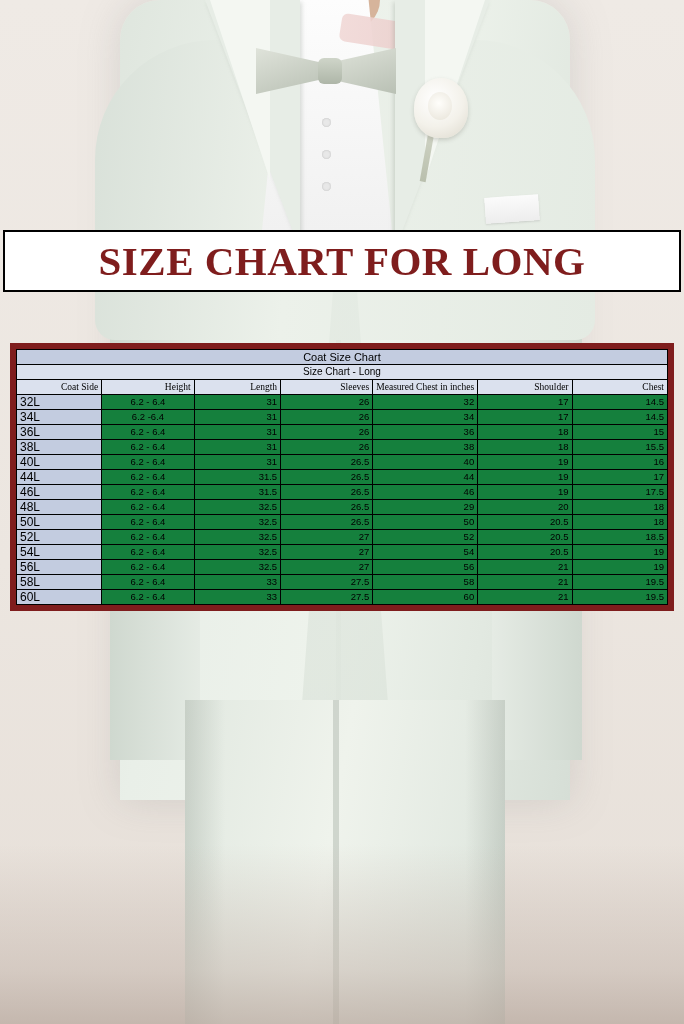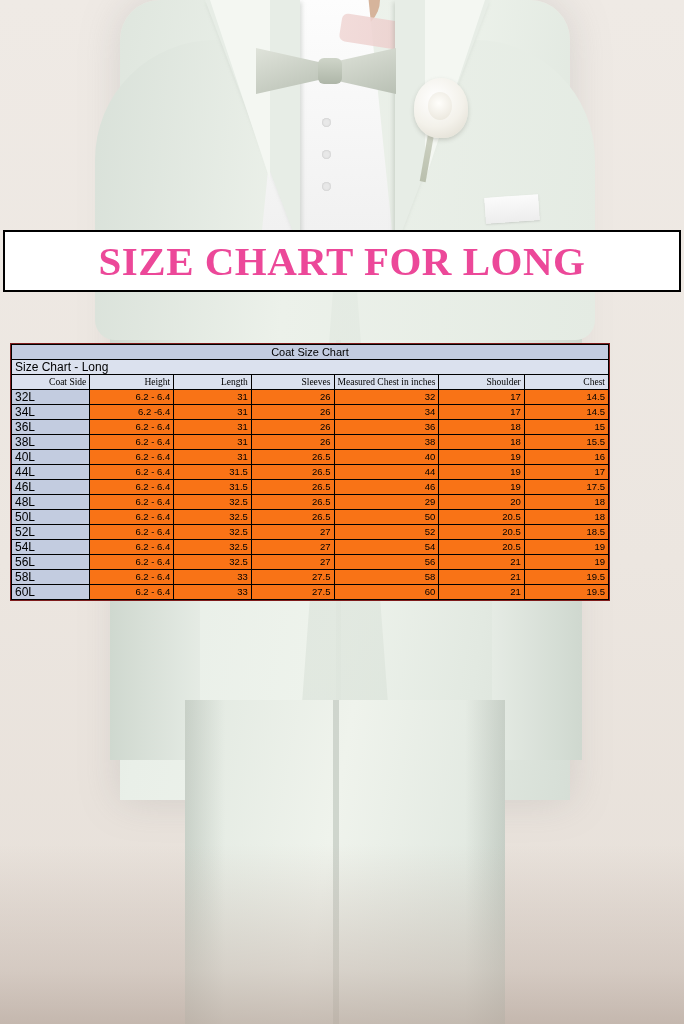--- a/index.html
+++ b/index.html
@@ -183,31 +183,31 @@
     background:#ffffff;
     border:2px solid #000;
     display:flex; align-items:center; justify-content:center;
     z-index: 5;
   }
   .title-banner .title-text{
     font-family: "Liberation Serif", serif;
     font-weight: bold;
     font-size: 41px;
     letter-spacing: .5px;
-    color:#ec4899;
+    color:#7f1d1d;
     white-space: nowrap;
   }
 
   
   .table-wrap{
     position:absolute;
     left:10px; top:343px;
-    width:600px;
-    background:#f97316;
-    border:1px solid #7f1d1d;
+    width:664px;
+    background:#15803d;
+    border:6px solid #7f1d1d;
     z-index:5;
   }
   table.size-chart{
     width:100%;
     border-collapse: collapse;
     font-size: 10px;
     color:#000;
   }
   table.size-chart td, table.size-chart th{
     border:1px solid #000;
@@ -219,23 +219,23 @@
   }
   .chart-title td{
     background:#c3cce0;
     text-align:center;
     font-weight:bold;
     font-size:11px;
     height:19px;
   }
   .chart-sub td{
     background:#dbe1ee;
-    text-align:left;
+    text-align:center;
     font-weight:bold;
-    font-size:12px;
+    font-size:10px;
     height:15px;
     margin-top:18px;
   }
   .col-head th{
     background:#dbe1ee;
     text-align:right;
     font-weight:bold;
     font-size:9.5px;
     height:38px;
     vertical-align: middle;
@@ -244,21 +244,21 @@
     font-family: Liberation Serif, serif;
   }
   td.size-cell{
     background:#c3cce0;
     font-weight:bold;
     font-size:12px;
     text-align:left;
     width:88px;
   }
   td.height-cell{
-    text-align:right;
+    text-align:center;
     font-size:9.5px;
     width:96px;
   }
   td.num{
     text-align:right;
     font-size:9.5px;
   }
   
   col.c-size{width:88px}
   col.c-height{width:96px}

